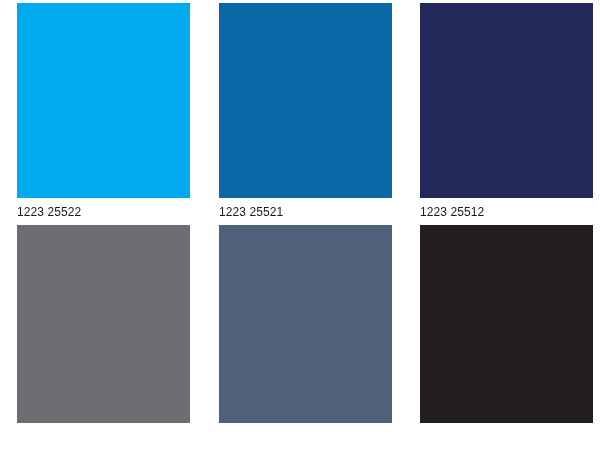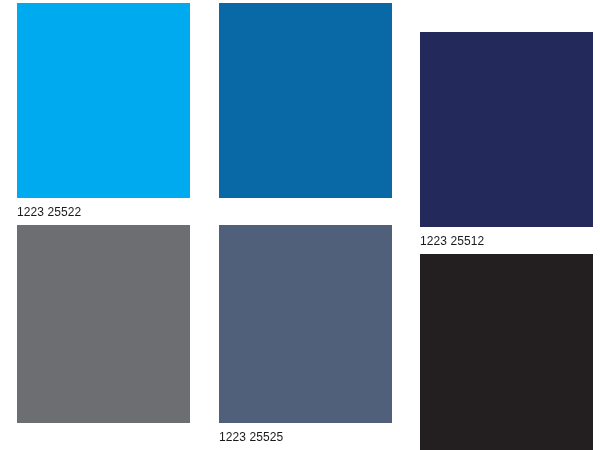--- a/index.html
+++ b/index.html
@@ -21,21 +21,21 @@
     box-sizing: border-box;
     padding: 3px 0 0 17px;
     display: grid;
     grid-template-columns: 173px 29px 173px 28px 173px;
     grid-template-rows: 195px 27px 198px 27px;
     align-content: start;
   }
   
   .col-1 { grid-column: 1; }
   .col-2 { grid-column: 3; }
-  .col-3 { grid-column: 5; margin-top: 29px; }
+  .col-3 { grid-column: 5; }
   .row-swatch-1 { grid-row: 1; }
   .row-label-1  { grid-row: 2; }
   .row-swatch-2 { grid-row: 3; }
   .row-label-2  { grid-row: 4; }
 
   .swatch {
     width: 173px;
     height: 100%;
     display: block;
     line-height: 0;
@@ -56,21 +56,21 @@
 </head>
 <body style="background-color: rgb(255, 255, 255);">
 
 <div id="swatch-grid">
 
   <div class="swatch col-1 row-swatch-1" style="background-color: rgb(0, 170, 239);"></div>
   <div class="swatch col-2 row-swatch-1" style="background-color: rgb(8, 105, 166);"></div>
   <div class="swatch col-3 row-swatch-1" style="background-color: rgb(35, 41, 90);"></div>
 
   <div class="swatch-label col-1 row-label-1">1223 25522</div>
+  <div class="swatch-label col-2 row-label-1">1223 25521</div>
   <div class="swatch-label col-3 row-label-1">1223 25512</div>
 
   <div class="swatch col-1 row-swatch-2" style="background-color: rgb(109, 110, 113);"></div>
   <div class="swatch col-2 row-swatch-2" style="background-color: rgb(81, 96, 122);"></div>
   <div class="swatch col-3 row-swatch-2" style="background-color: rgb(35, 31, 32);"></div>
 
-  <div class="swatch-label col-2 row-label-2">1223 25525</div>
 
 </div>
 
 </body></html>

